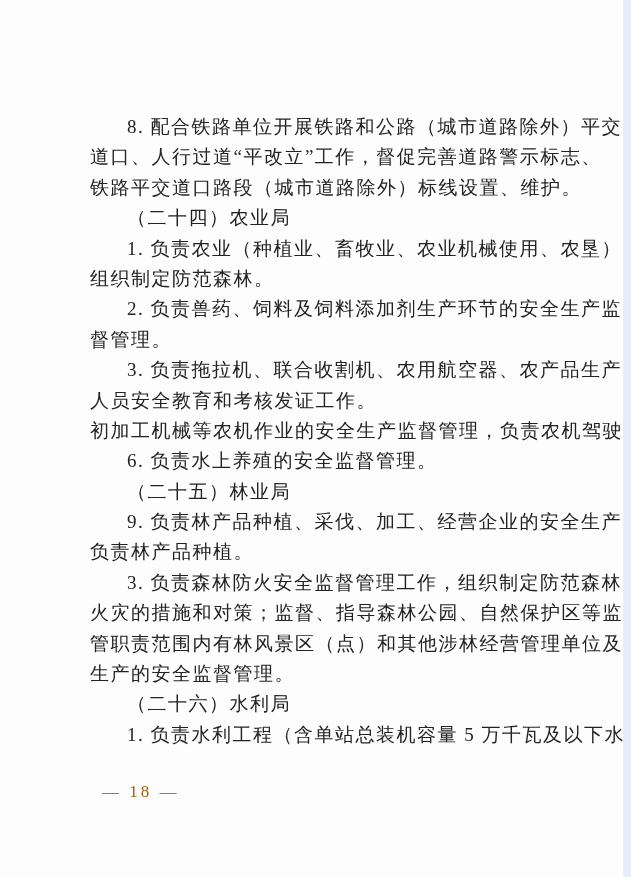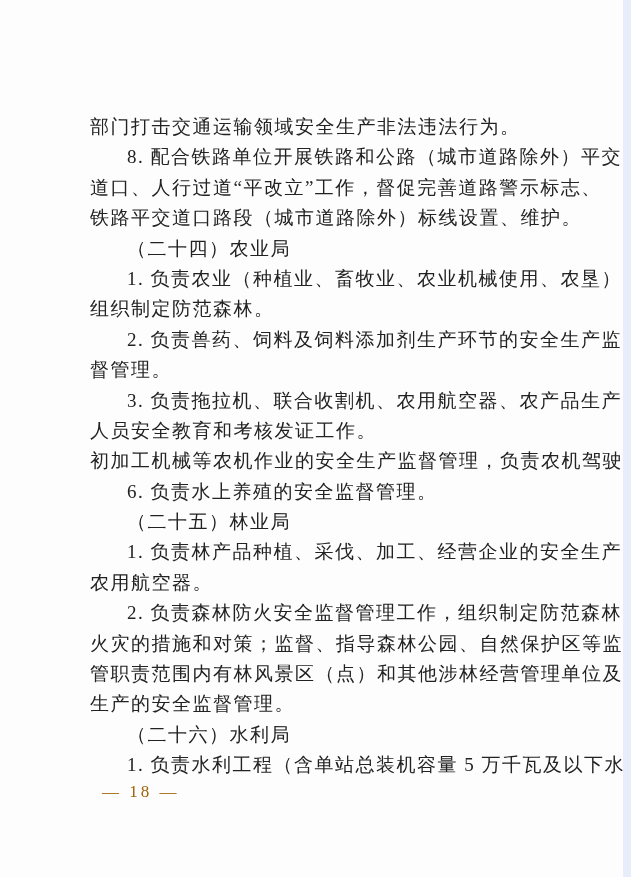--- a/index.html
+++ b/index.html
@@ -50,37 +50,36 @@
     font-size: 17px;
     letter-spacing: 3px;
     color: #a16207;
   }
 </style>
 </head>
 <body>
 
 <div class="page">
   <div class="text-block">
-      <div class="line">部门打击交通运输领域安全生产非法违法行为。</div>
       <div class="line indent">8. 配合铁路单位开展铁路和公路（城市道路除外）平交</div>
       <div class="line">道口、人行过道“平改立”工作，督促完善道路警示标志、</div>
       <div class="line">铁路平交道口路段（城市道路除外）标线设置、维护。</div>
       <div class="line indent heading">（二十四）农业局</div>
       <div class="line indent">1. 负责农业（种植业、畜牧业、农业机械使用、农垦）</div>
       <div class="line">组织制定防范森林。</div>
       <div class="line indent">2. 负责兽药、饲料及饲料添加剂生产环节的安全生产监</div>
       <div class="line">督管理。</div>
       <div class="line indent">3. 负责拖拉机、联合收割机、农用航空器、农产品生产</div>
       <div class="line">人员安全教育和考核发证工作。</div>
       <div class="line">初加工机械等农机作业的安全生产监督管理，负责农机驾驶</div>
       <div class="line indent">6. 负责水上养殖的安全监督管理。</div>
       <div class="line indent heading">（二十五）林业局</div>
-      <div class="line indent">1. 负责林产品种植、采伐、加工、经营企业的安全生产</div>
-      <div class="line">农用航空器。</div>
-      <div class="line indent">2. 负责森林防火安全监督管理工作，组织制定防范森林</div>
+      <div class="line indent">9. 负责林产品种植、采伐、加工、经营企业的安全生产</div>
+      <div class="line">负责林产品种植。</div>
+      <div class="line indent">3. 负责森林防火安全监督管理工作，组织制定防范森林</div>
       <div class="line">火灾的措施和对策；监督、指导森林公园、自然保护区等监</div>
       <div class="line">管职责范围内有林风景区（点）和其他涉林经营管理单位及</div>
       <div class="line">生产的安全监督管理。</div>
       <div class="line indent heading">（二十六）水利局</div>
       <div class="line indent">1. 负责水利工程（含单站总装机容量 5 万千瓦及以下水</div>
     </div>
   <div class="footer">— 18 —</div>
   <div class="scan-edge"></div>
 </div>
 

